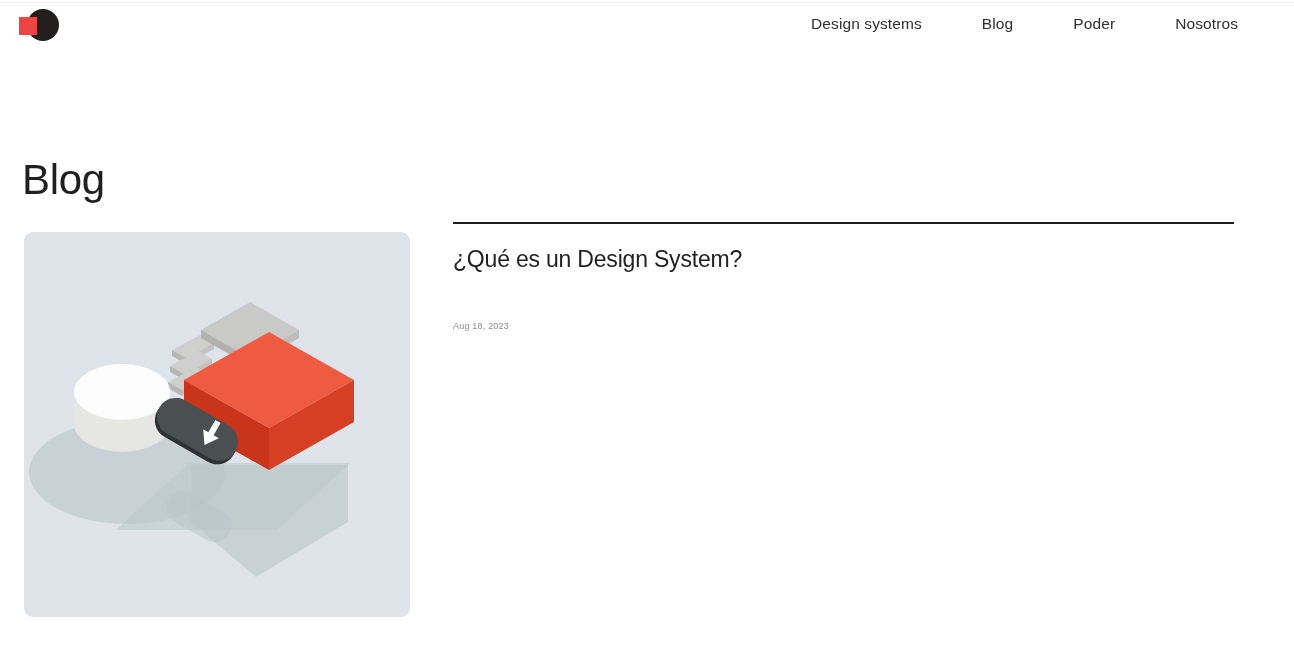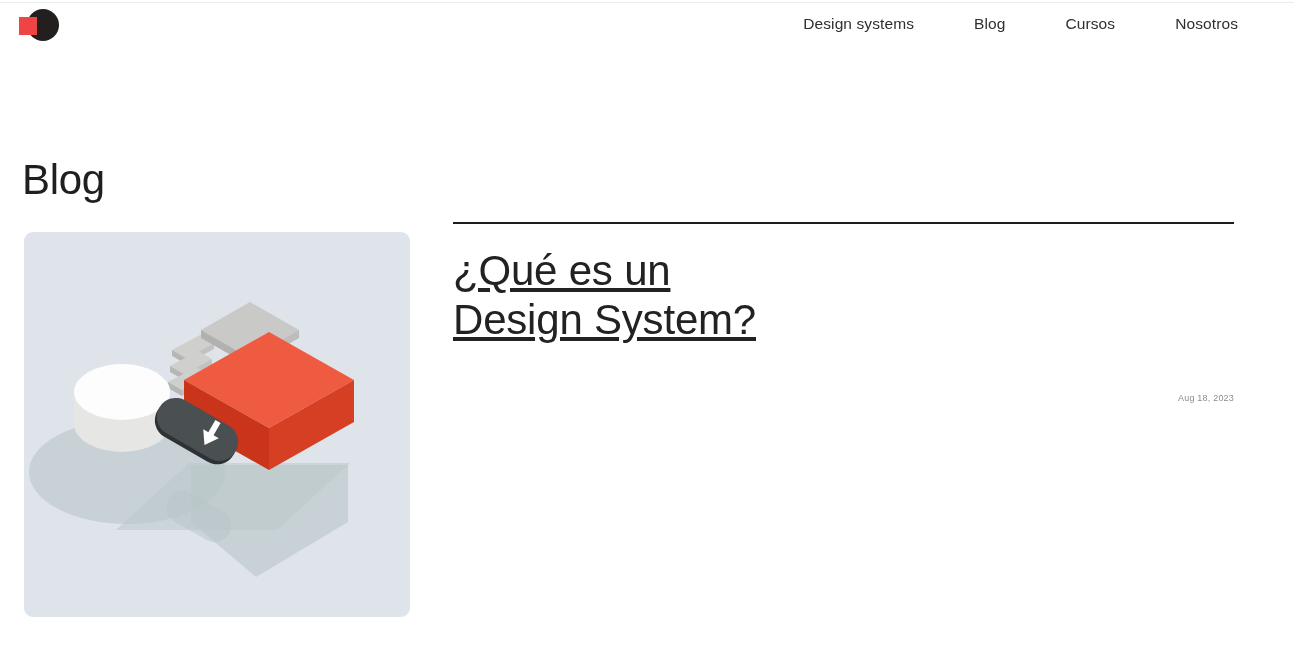--- a/index.html
+++ b/index.html
@@ -120,61 +120,59 @@
     top: 222px;
     width: 781px;
   }
   .post-rule {
     width: 781px;
     height: 1.6px;
     background: #1d1d1d;
     margin: 0 0 22px 0;
   }
   .post-title {
-    font-size: 42px;
+    font-size: 23px;
     font-weight: 400;
     line-height: 1.18;
     letter-spacing: -0.2px;
     color: #222222;
     margin: 0;
     max-width: 350px;
     cursor: pointer;
-    text-decoration: underline;
   }
   .post-subtitle {
     font-size: 16.5px;
     font-weight: 400;
     color: #3b3b3b;
     margin: 17px 0 0 0;
     letter-spacing: 0.1px;
   }
   .post-date {
     font-size: 9px;
     color: #8d8d8d;
     margin: 48px 0 16px 0;
     letter-spacing: 0.2px;
-    text-align: right;
   }
 </style>
 </head>
 <body>
 
 <div class="top-hairline"></div>
 
 <header class="site-header">
 
   <div class="logo-mark">
     <div class="logo-circle"></div>
     <div class="logo-square"></div>
   </div>
 
   <nav class="main-nav">
     <a class="nav-link" href="#">Design systems</a>
     <a class="nav-link" href="#">Blog</a>
-    <a class="nav-link" href="#">Cursos</a>
+    <a class="nav-link" href="#">Poder</a>
     <a class="nav-link" href="#">Nosotros</a>
   </nav>
 
 </header>
 
 <h1 class="page-title">Blog</h1>
 
 <div class="post-row">
 
   <div class="post-thumb">

